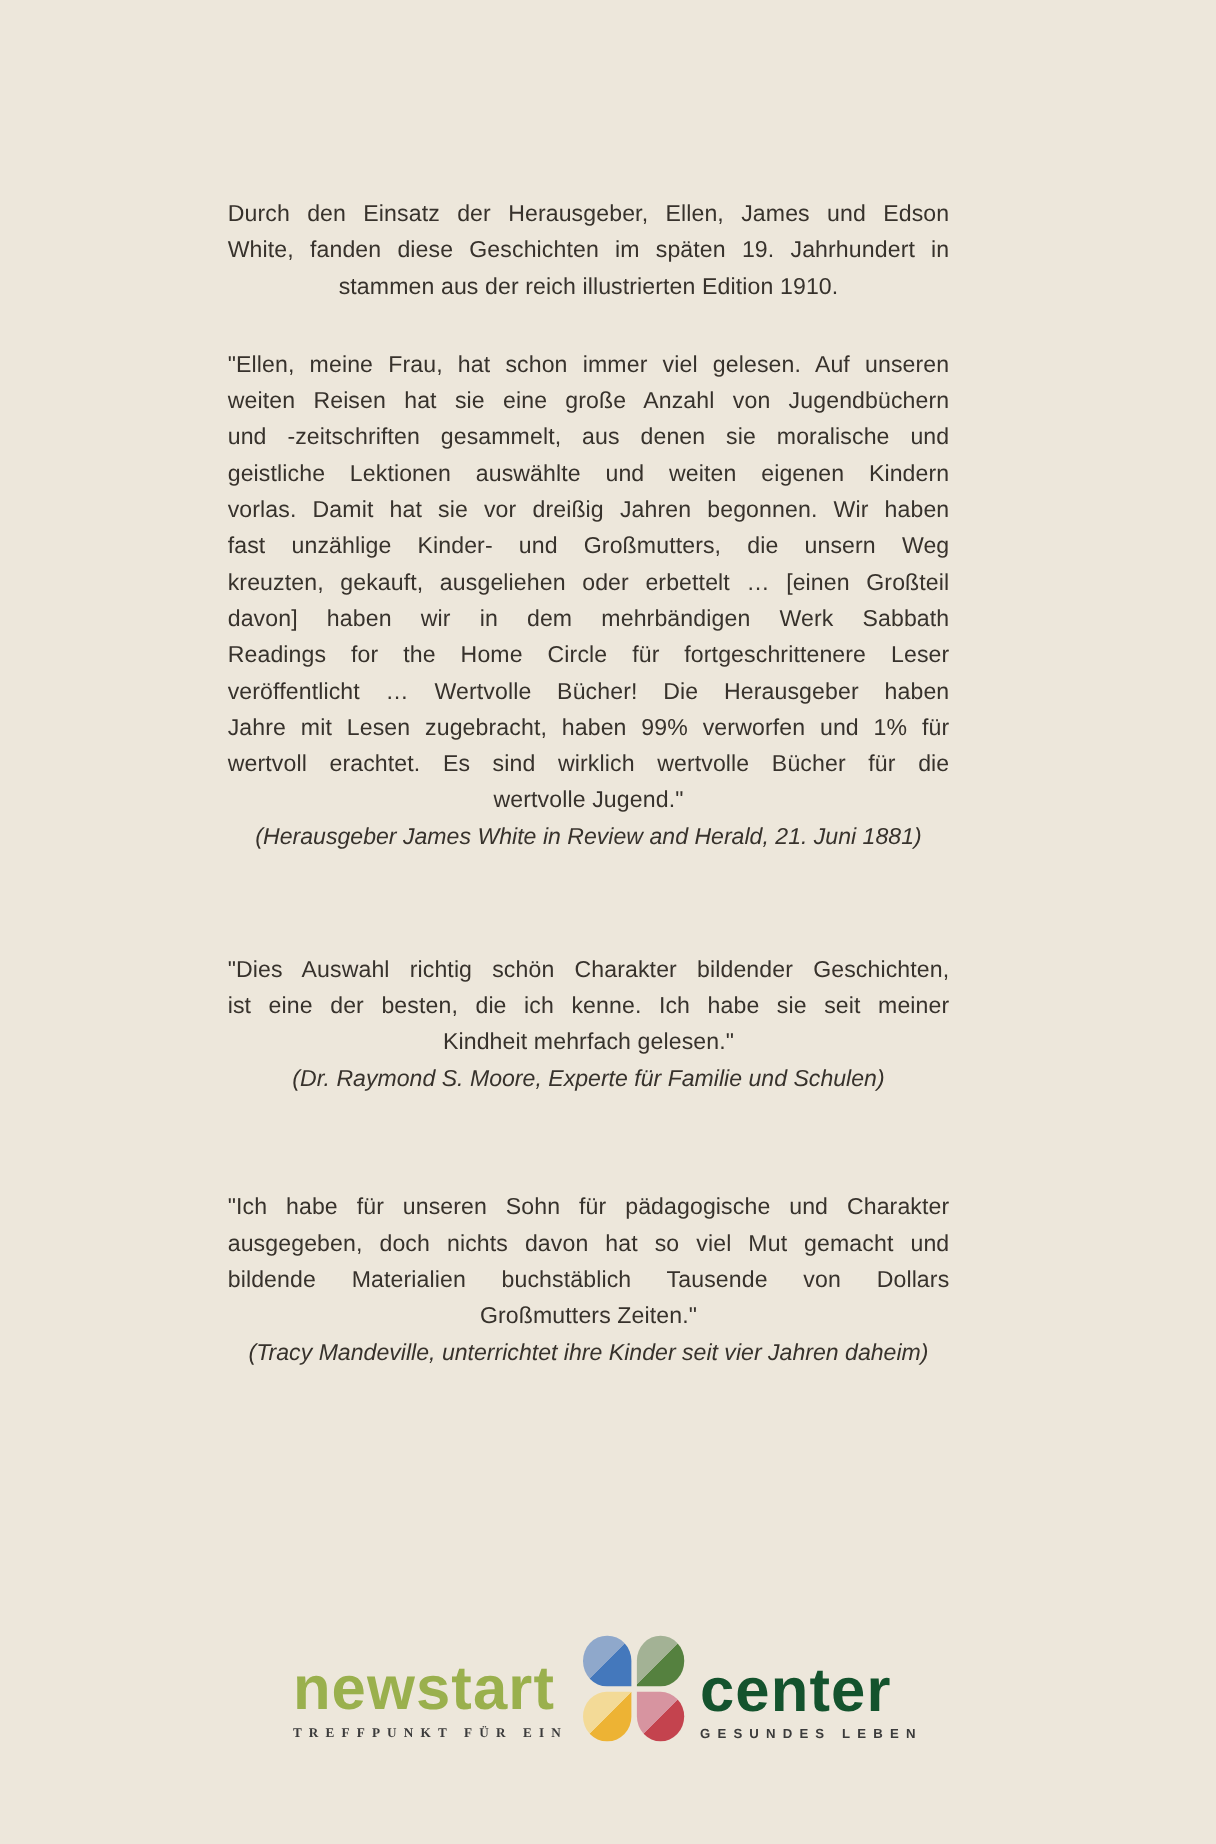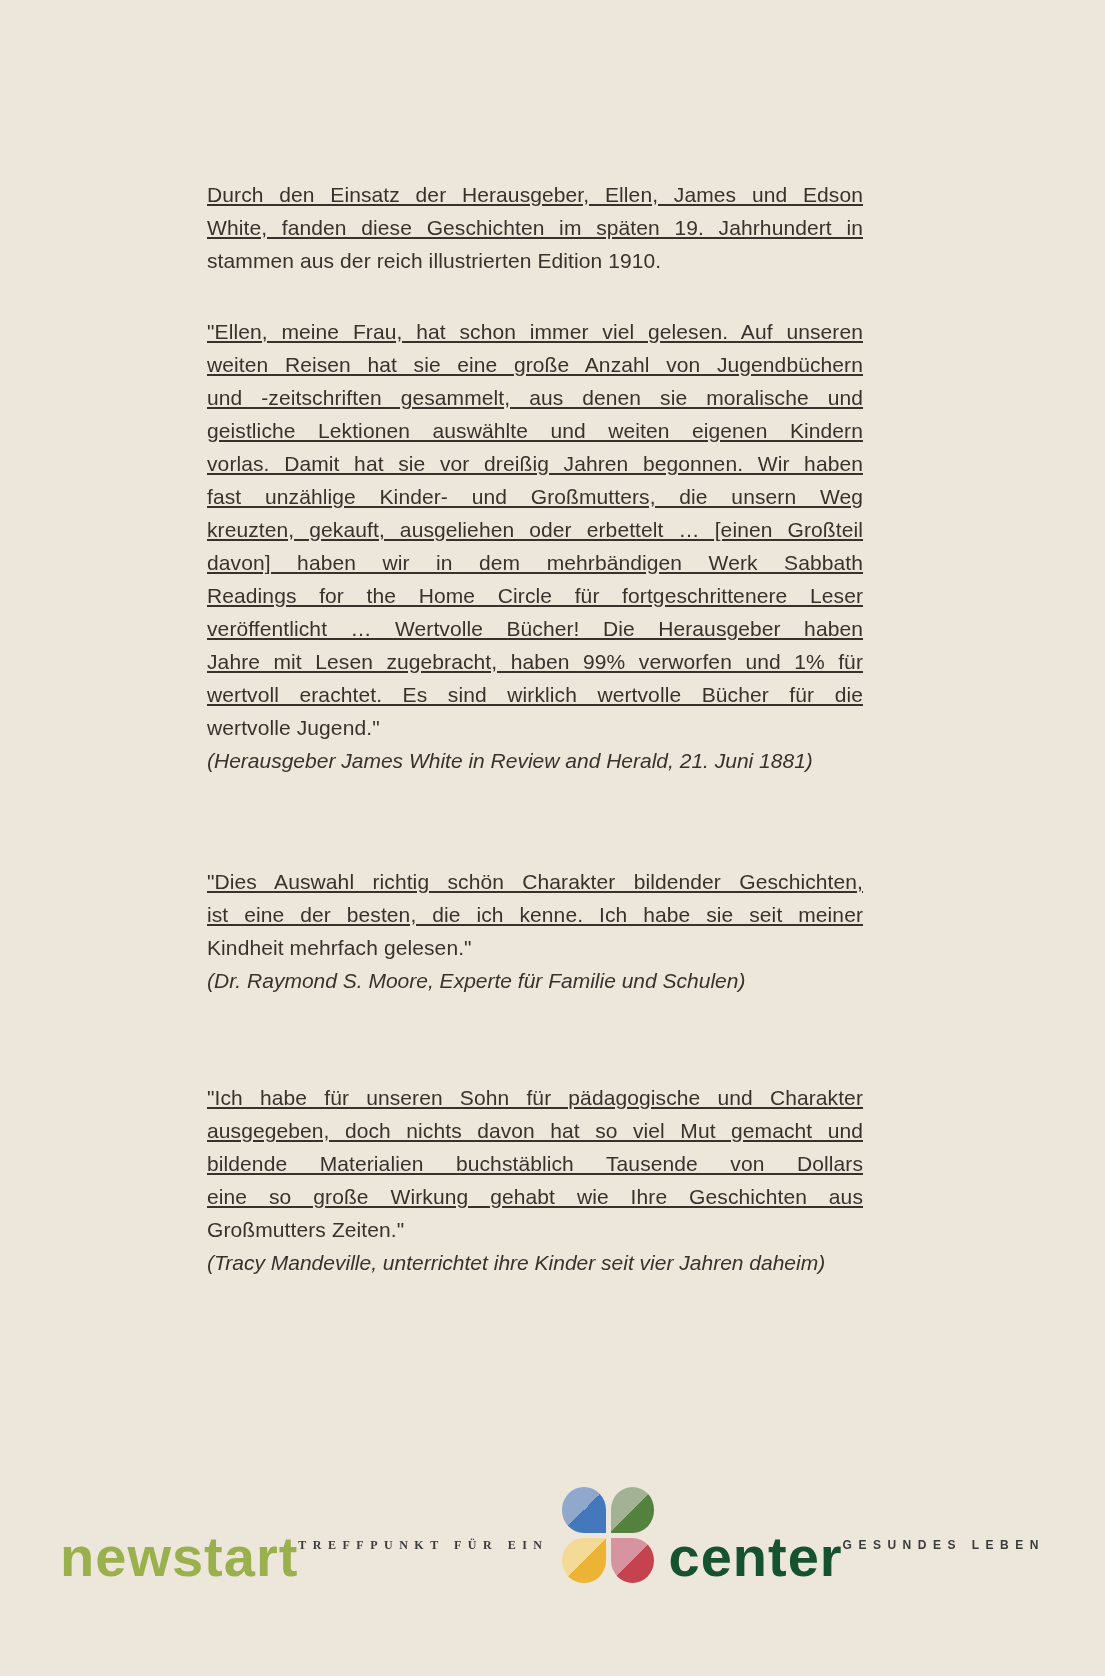--- a/index.html
+++ b/index.html
@@ -23,47 +23,46 @@
   }
   .para {
     margin: 0;
   }
   .para + .para.gap-small { margin-top: 38px; }
   .para + .para.gap-large-1 { margin-top: 88px; }
   .para + .para.gap-large-2 { margin-top: 84px; }
   .line {
     font-size: 21px;
     line-height: 33px;
-    text-align: left;
+    text-align: center;
     white-space: normal;
     letter-spacing: 0.1px;
   }
   .line.just {
     text-align: justify;
     text-align-last: justify;
-    text-decoration: underline;
   }
   .line.attribution {
     font-style: italic;
     letter-spacing: 0px;
   }
   
   .logo {
     position: absolute;
     left: 0;
     top: 1487px;
     width: 1105px;
     display: flex;
     justify-content: center;
     align-items: flex-end;
     gap: 14px;
   }
   .logo-side {
     display: flex;
-    flex-direction: row;
+    flex-direction: column;
   }
   .brand {
     font-weight: bold;
     font-size: 56px;
     line-height: 52px;
     letter-spacing: 1px;
     text-transform: lowercase;
   }
   .tagline {
     font-size: 12px;
@@ -118,21 +117,20 @@
       <div class="para gap-large-1">
         <div class="line just">"Dies Auswahl richtig schön Charakter bildender Geschichten,</div>
         <div class="line just">ist eine der besten, die ich kenne. Ich habe sie seit meiner</div>
         <div class="line">Kindheit mehrfach gelesen."</div>
         <div class="line attribution">(Dr. Raymond S. Moore, Experte für Familie und Schulen)</div>
       </div>
       <div class="para gap-large-2">
         <div class="line just">"Ich habe für unseren Sohn für pädagogische und Charakter</div>
         <div class="line just">ausgegeben, doch nichts davon hat so viel Mut gemacht und</div>
         <div class="line just">bildende Materialien buchstäblich Tausende von Dollars</div>
-        <div class="line just">eine so große Wirkung gehabt wie Ihre Geschichten aus</div>
         <div class="line">Großmutters Zeiten."</div>
         <div class="line attribution">(Tracy Mandeville, unterrichtet ihre Kinder seit vier Jahren daheim)</div>
       </div>
     </div>
 
   <div class="logo">
     <div class="logo-side">
       <div class="brand" style="color: rgb(154, 176, 77);">newstart</div>
       <div class="tagline" style="color: rgb(59, 59, 59); font-family: Liberation Serif, serif;">TREFFPUNKT FÜR EIN</div>
     </div>

